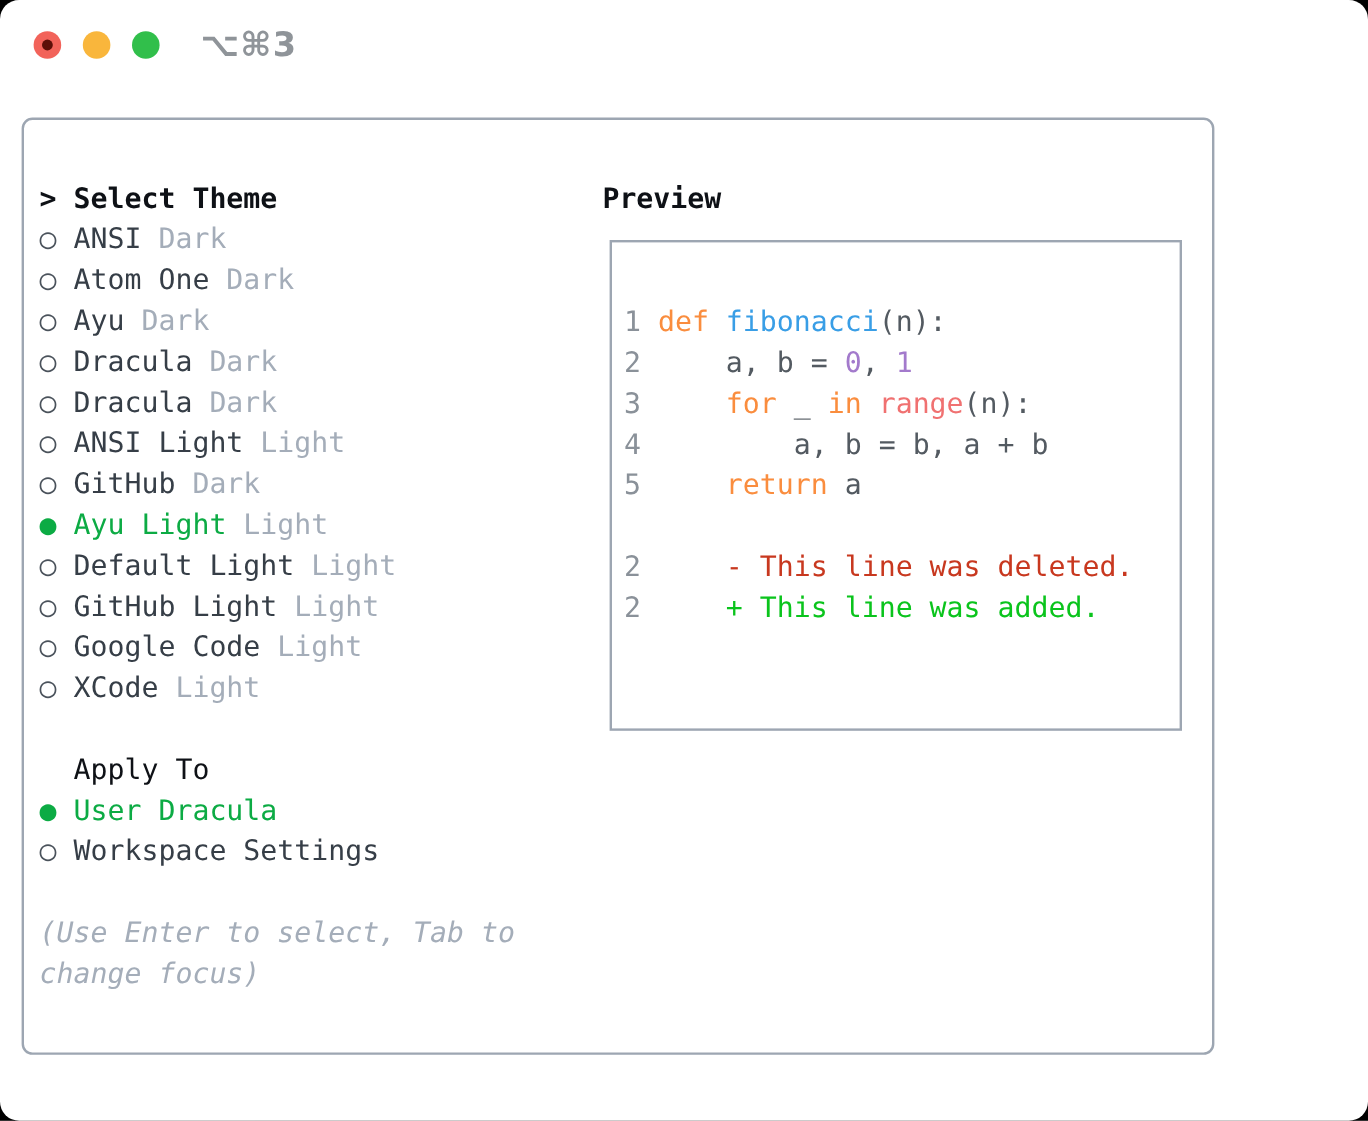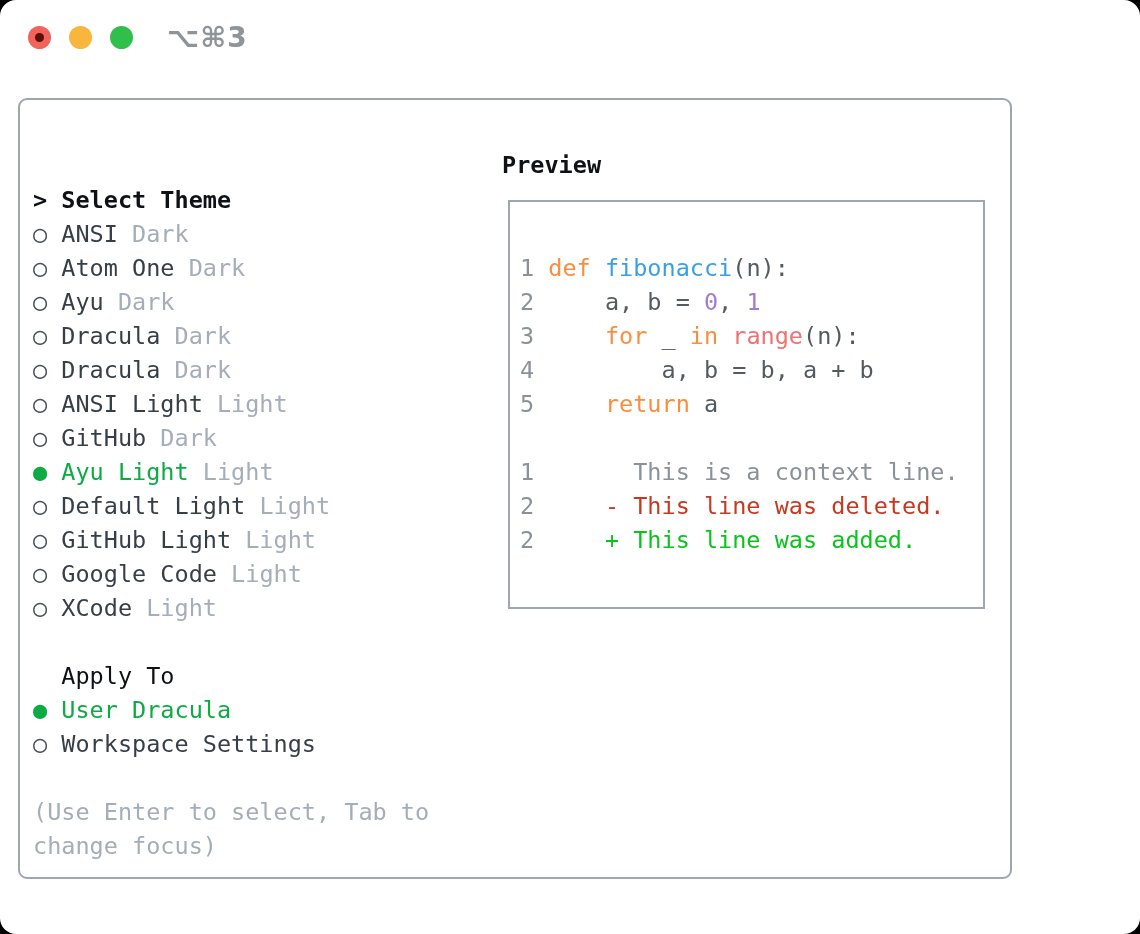--- a/index.html
+++ b/index.html
@@ -30,31 +30,31 @@
   
   .panel{
     position:absolute;left:18px;top:98px;width:994px;height:781px;
     border:2px solid var(--border);border-radius:9px;box-sizing:border-box;
     background:#fff;
   }
   
   .tline{height:34px;line-height:34px;font-size:23.5px;white-space:pre;}
   .hdr{font-weight:bold;color:var(--header);}
   
-  #left-col{position:absolute;left:33px;top:148px;margin-top:35px;}
+  #left-col{position:absolute;left:33px;top:148px;}
   #preview-header{position:absolute;left:502px;top:148px;}
   #preview-box{
     position:absolute;left:508px;top:200px;width:477px;height:409px;
     border:2px solid var(--border);box-sizing:border-box;
     padding:49px 0 16px 10px;background:#fff;overflow:hidden;
   }
   
   .c-item{color:var(--item);text-align:right;}
   .c-var{color:var(--muted);}
-  .c-help{color:var(--muted);}
+  .c-help{color:var(--muted);font-style:italic;}
   .c-sel{color:var(--green-sel);}
   .c-radio{color:var(--radio);}
   .c-kw{color:var(--kw);}
   .c-fn{color:var(--fn);}
   .c-num{color:var(--num);}
   .c-coral{color:var(--coral);}
   .c-fg{color:var(--fg);}
   .c-gut{color:var(--gut);}
   .c-ctx{color:var(--ctx);}
   .c-del{color:var(--del);}
@@ -100,17 +100,16 @@
 
   <div id="preview-header" class="tline hdr">Preview</div>
 
   <div id="preview-box">
       <div class="tline"><span class="c-gut">1 </span><span class="c-kw">def </span><span class="c-fn">fibonacci</span><span class="c-fg">(n):</span></div>
       <div class="tline"><span class="c-gut">2     </span><span class="c-fg">a, b = </span><span class="c-num">0</span><span class="c-fg">, </span><span class="c-num">1</span></div>
       <div class="tline"><span class="c-gut">3     </span><span class="c-kw">for </span><span class="c-fg">_ </span><span class="c-kw">in </span><span class="c-coral">range</span><span class="c-fg">(n):</span></div>
       <div class="tline"><span class="c-gut">4         </span><span class="c-fg">a, b = b, a + b</span></div>
       <div class="tline"><span class="c-gut">5     </span><span class="c-kw">return </span><span class="c-fg">a</span></div>
       <div class="tline"></div>
-      <div class="tline"><span class="c-gut">1       </span><span class="c-ctx">This is a context line.</span></div>
       <div class="tline"><span class="c-gut">2     </span><span class="c-del">- This line was deleted.</span></div>
       <div class="tline"><span class="c-gut">2     </span><span class="c-add">+ This line was added.</span></div>
     </div>
 </div>
 
 </body></html>

